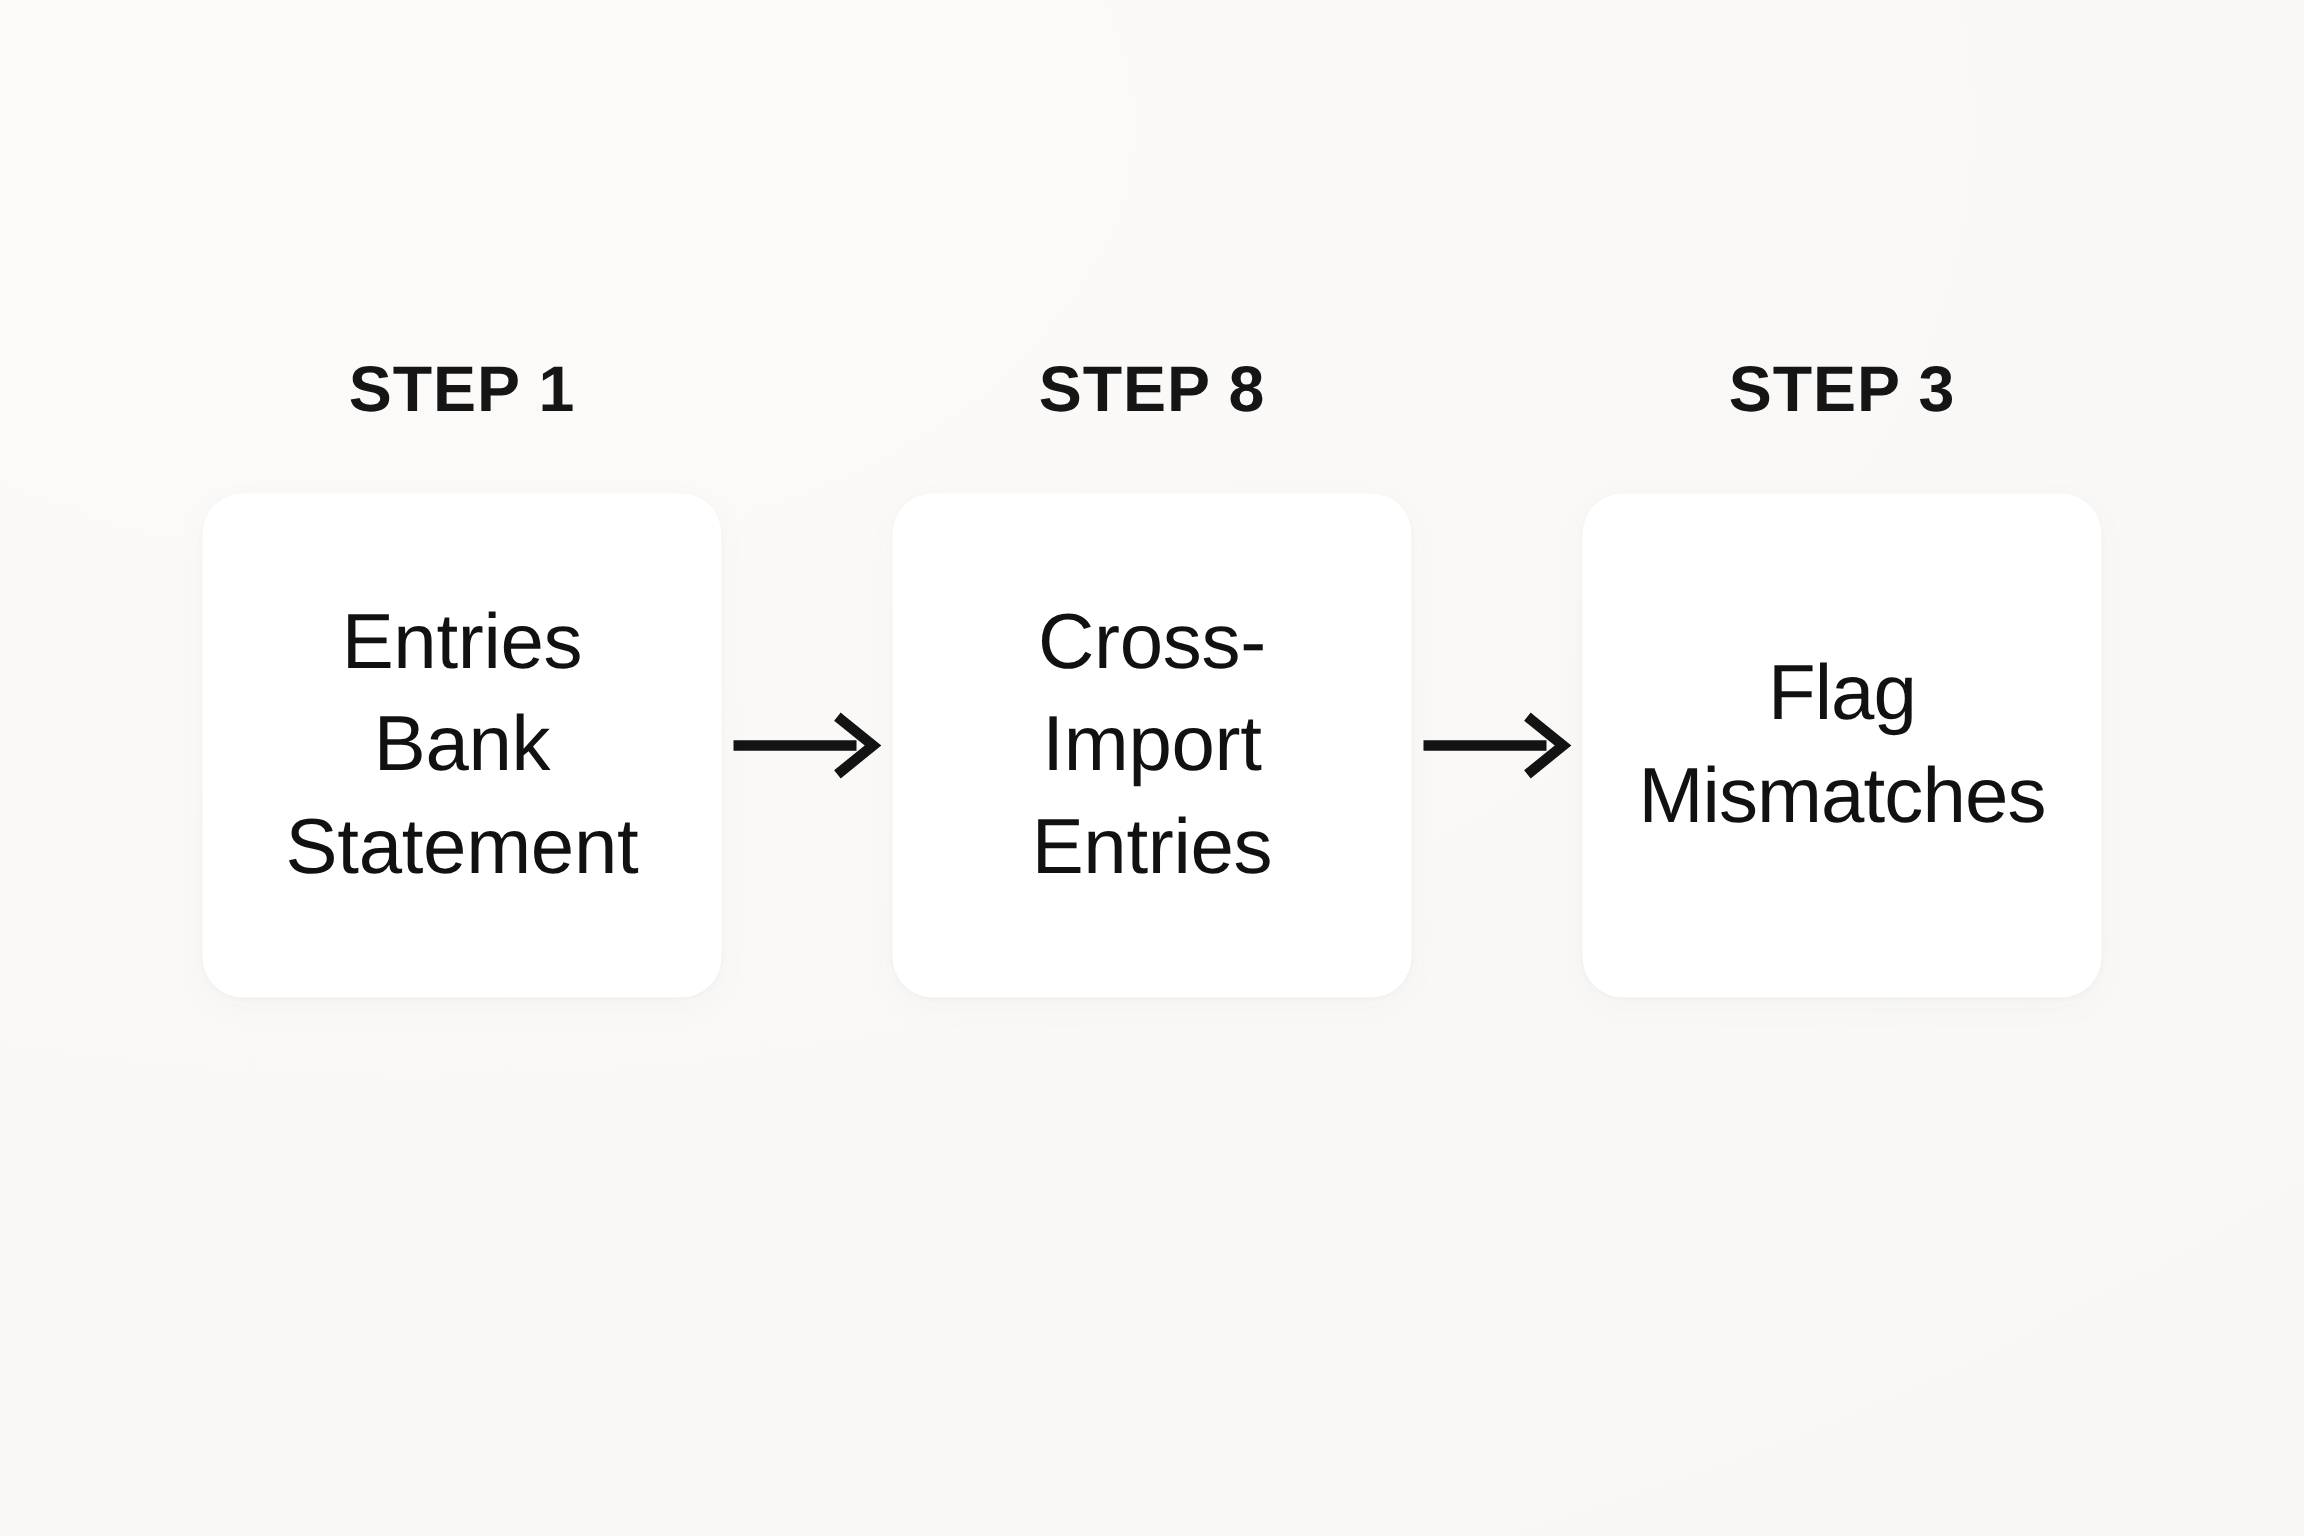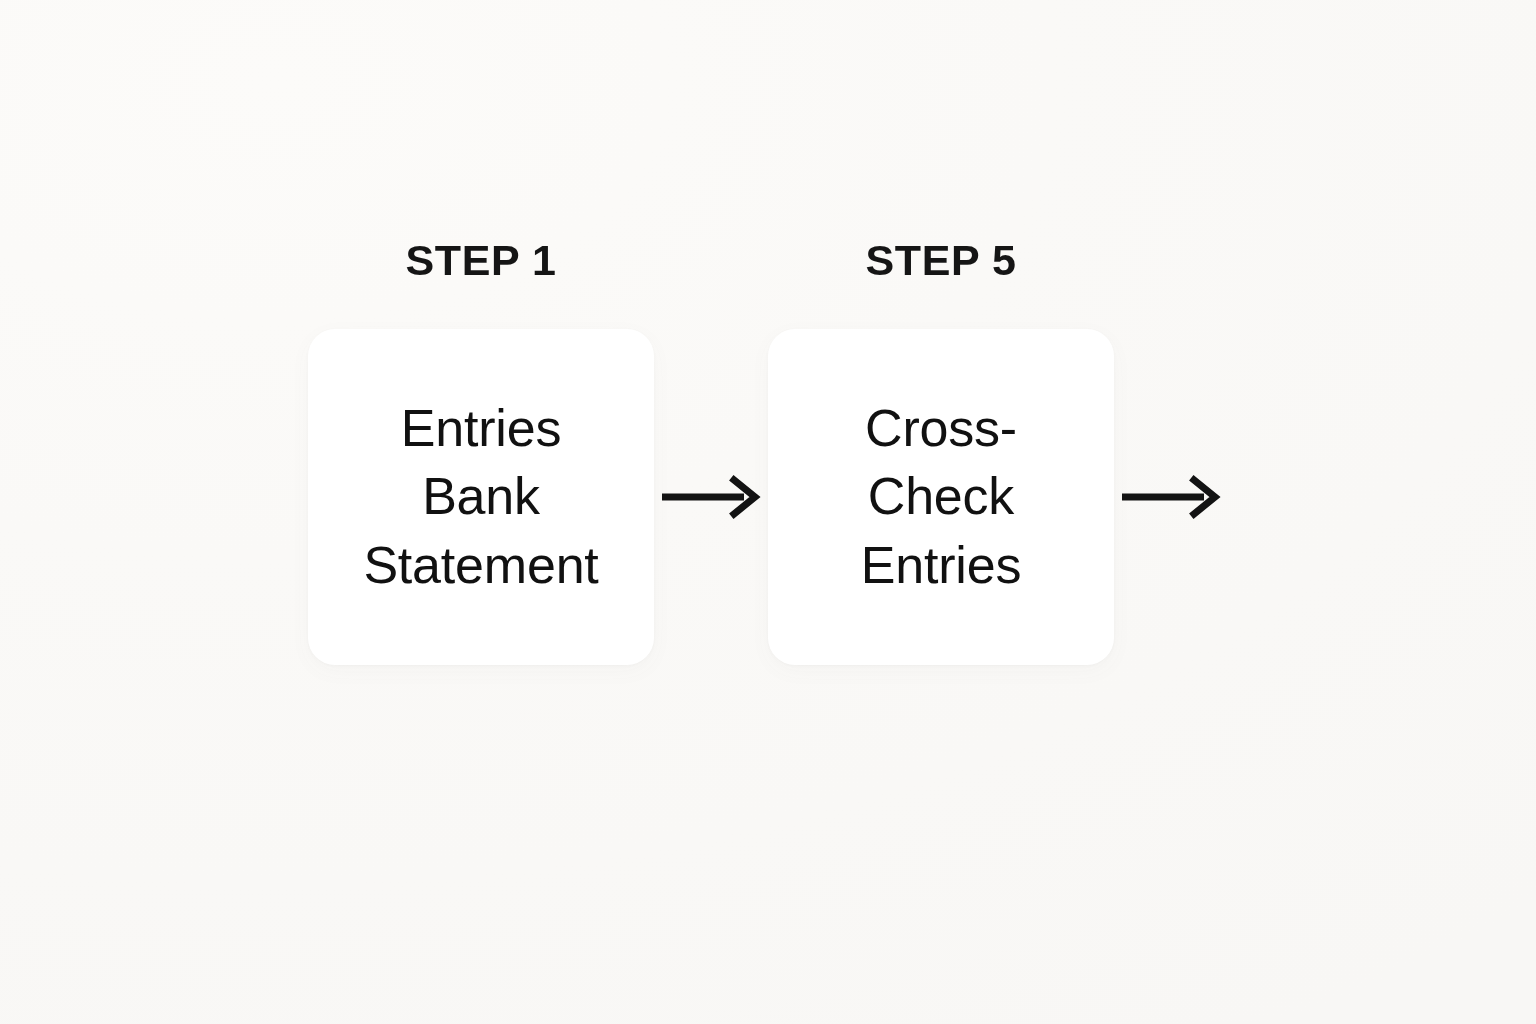--- a/index.html
+++ b/index.html
@@ -119,32 +119,39 @@
     <div class="connector">
       <span>
         <svg width="102" height="46" viewBox="0 0 102 46" fill="none" aria-hidden="true">
           <path d="M2 23 H84" stroke="#131313" stroke-width="7" stroke-linecap="butt"></path>
           <path d="M74 6 L95 23 L74 40" stroke="#131313" stroke-width="7" stroke-linecap="square" stroke-linejoin="miter" fill="none"></path>
         </svg>
       </span>
     </div>
 
     <div class="step step-2">
-      <div class="step-label">STEP 5</div>
+      <div class="step-label">STEP 8</div>
       <div class="card">
         <div class="card-text">Cross-
-Check
+Import
 Entries</div>
       </div>
     </div>
 
     <div class="connector">
       <span>
         <svg width="102" height="46" viewBox="0 0 102 46" fill="none" aria-hidden="true">
           <path d="M2 23 H84" stroke="#131313" stroke-width="7" stroke-linecap="butt"></path>
           <path d="M74 6 L95 23 L74 40" stroke="#131313" stroke-width="7" stroke-linecap="square" stroke-linejoin="miter" fill="none"></path>
         </svg>
       </span>
     </div>
 
+    <div class="step step-3">
+      <div class="step-label">STEP 3</div>
+      <div class="card">
+        <div class="card-text">Flag
+Mismatches</div>
+      </div>
+    </div>
 
   </div>
 </div>
 
 </body></html>

